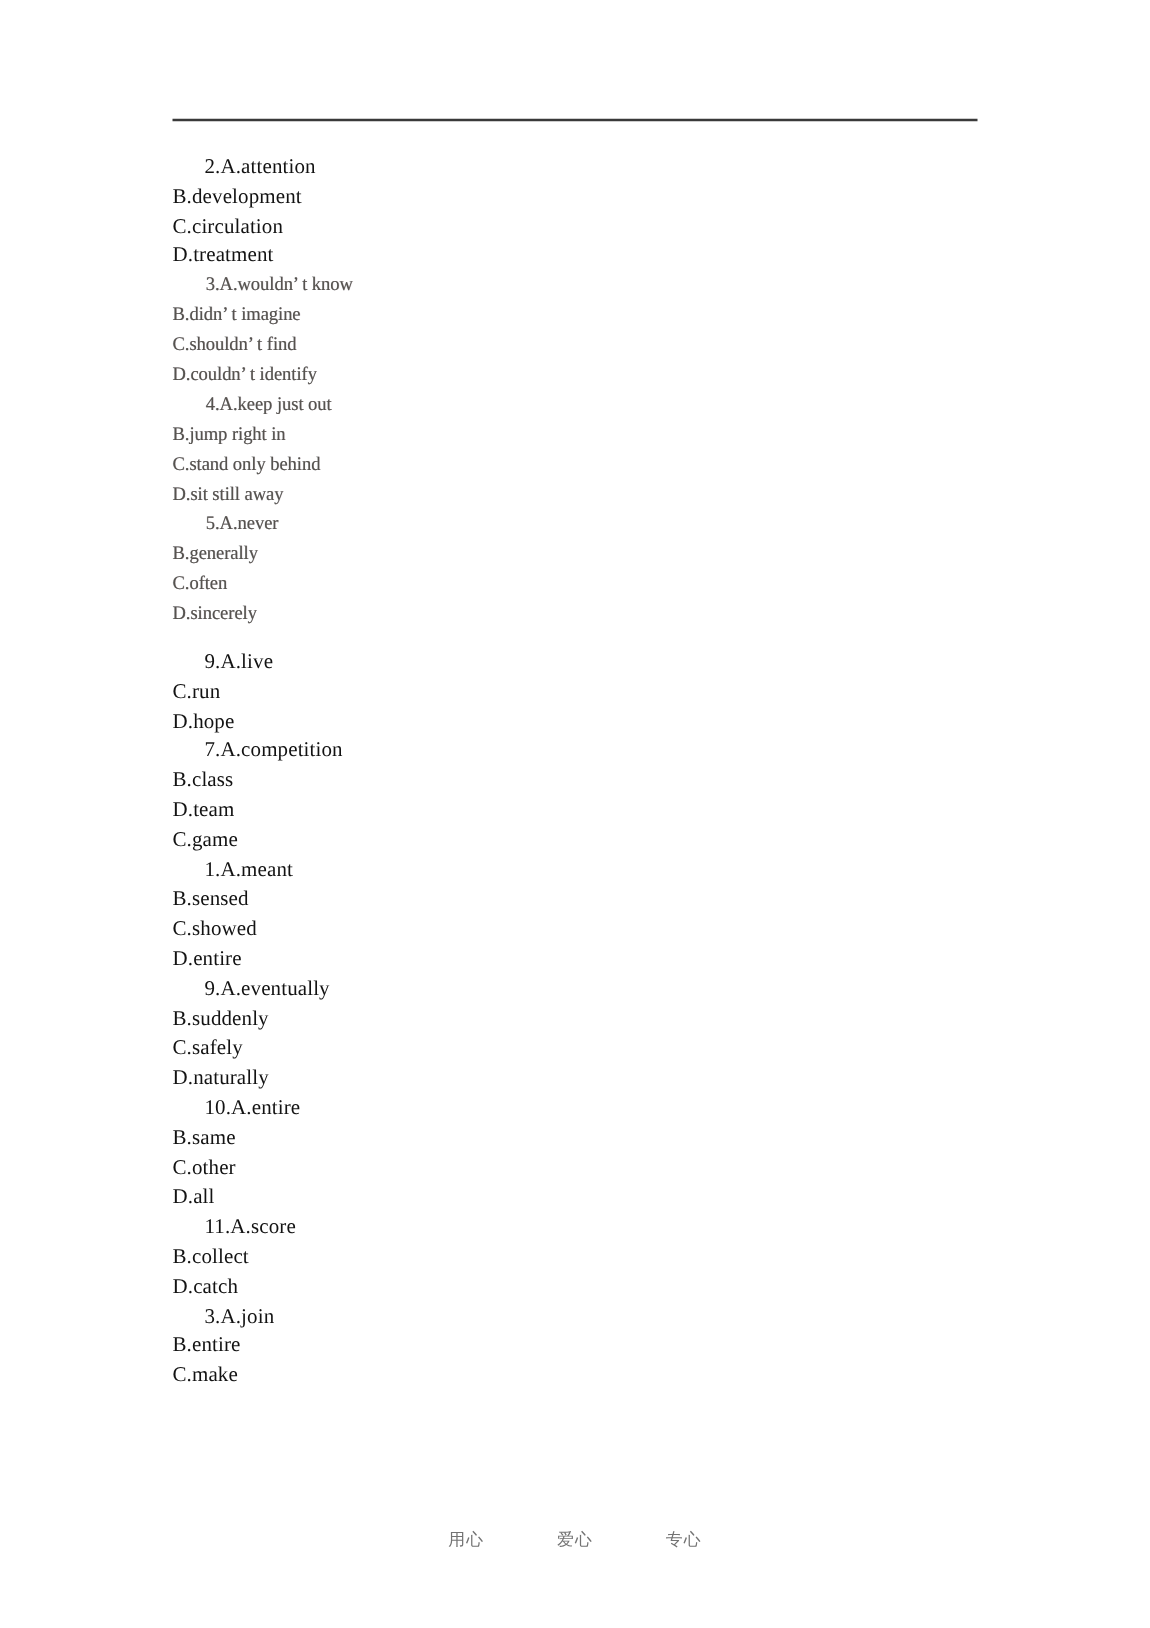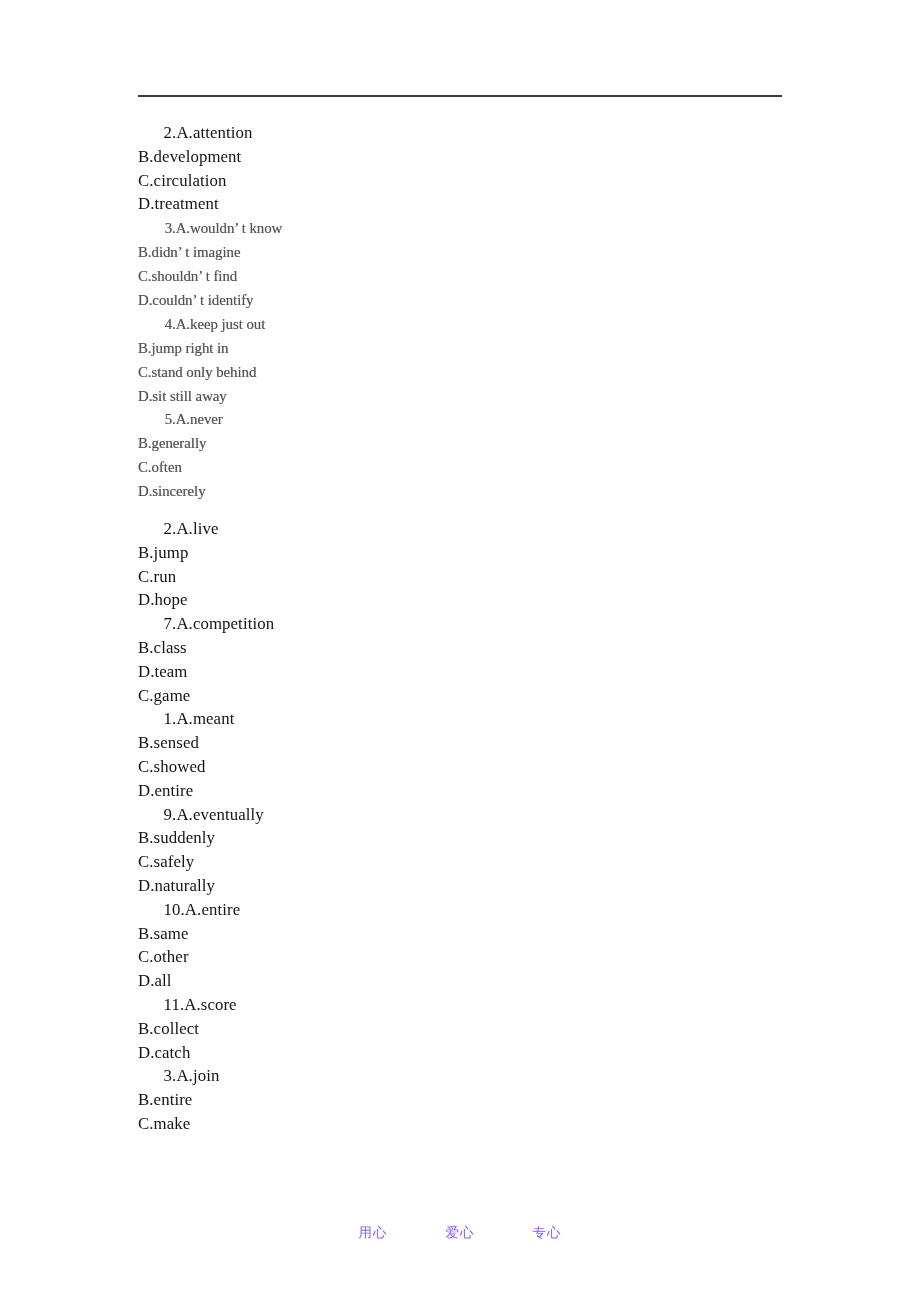--- a/index.html
+++ b/index.html
@@ -84,21 +84,21 @@
     height: 14px;
   }
 
   
   .footer {
     position: absolute;
     left: 0;
     top: 1206px;
     width: 920px;
     text-align: center;
-    color: #8b5cf6;
+    color: #737373;
   }
   .footer-inner {
     display: inline-block;
   }
   .footer-item {
     display: inline-block;
     font-size: 13.5px;
     line-height: 18px;
     font-family: "DejaVu Sans", "Liberation Sans", sans-serif;
     letter-spacing: 1px;
@@ -134,22 +134,21 @@
         <div class="opt">D.sit still away</div>
       </div>
       <div class="block block-scan">
         <div class="opt lead">  5.A.never</div>
         <div class="opt">B.generally</div>
         <div class="opt">C.often</div>
         <div class="opt">D.sincerely</div>
       </div>
       <div class="gap"></div>
       <div class="block block-digital">
-        <div class="opt lead">  2.A.live</div>
-        <div class="opt">B.jump</div>
+        <div class="opt lead">  9.A.live</div>
         <div class="opt">C.run</div>
         <div class="opt">D.hope</div>
       </div>
       <div class="block block-digital">
         <div class="opt lead">  7.A.competition</div>
         <div class="opt">B.class</div>
         <div class="opt">D.team</div>
         <div class="opt">C.game</div>
       </div>
       <div class="block block-digital">

